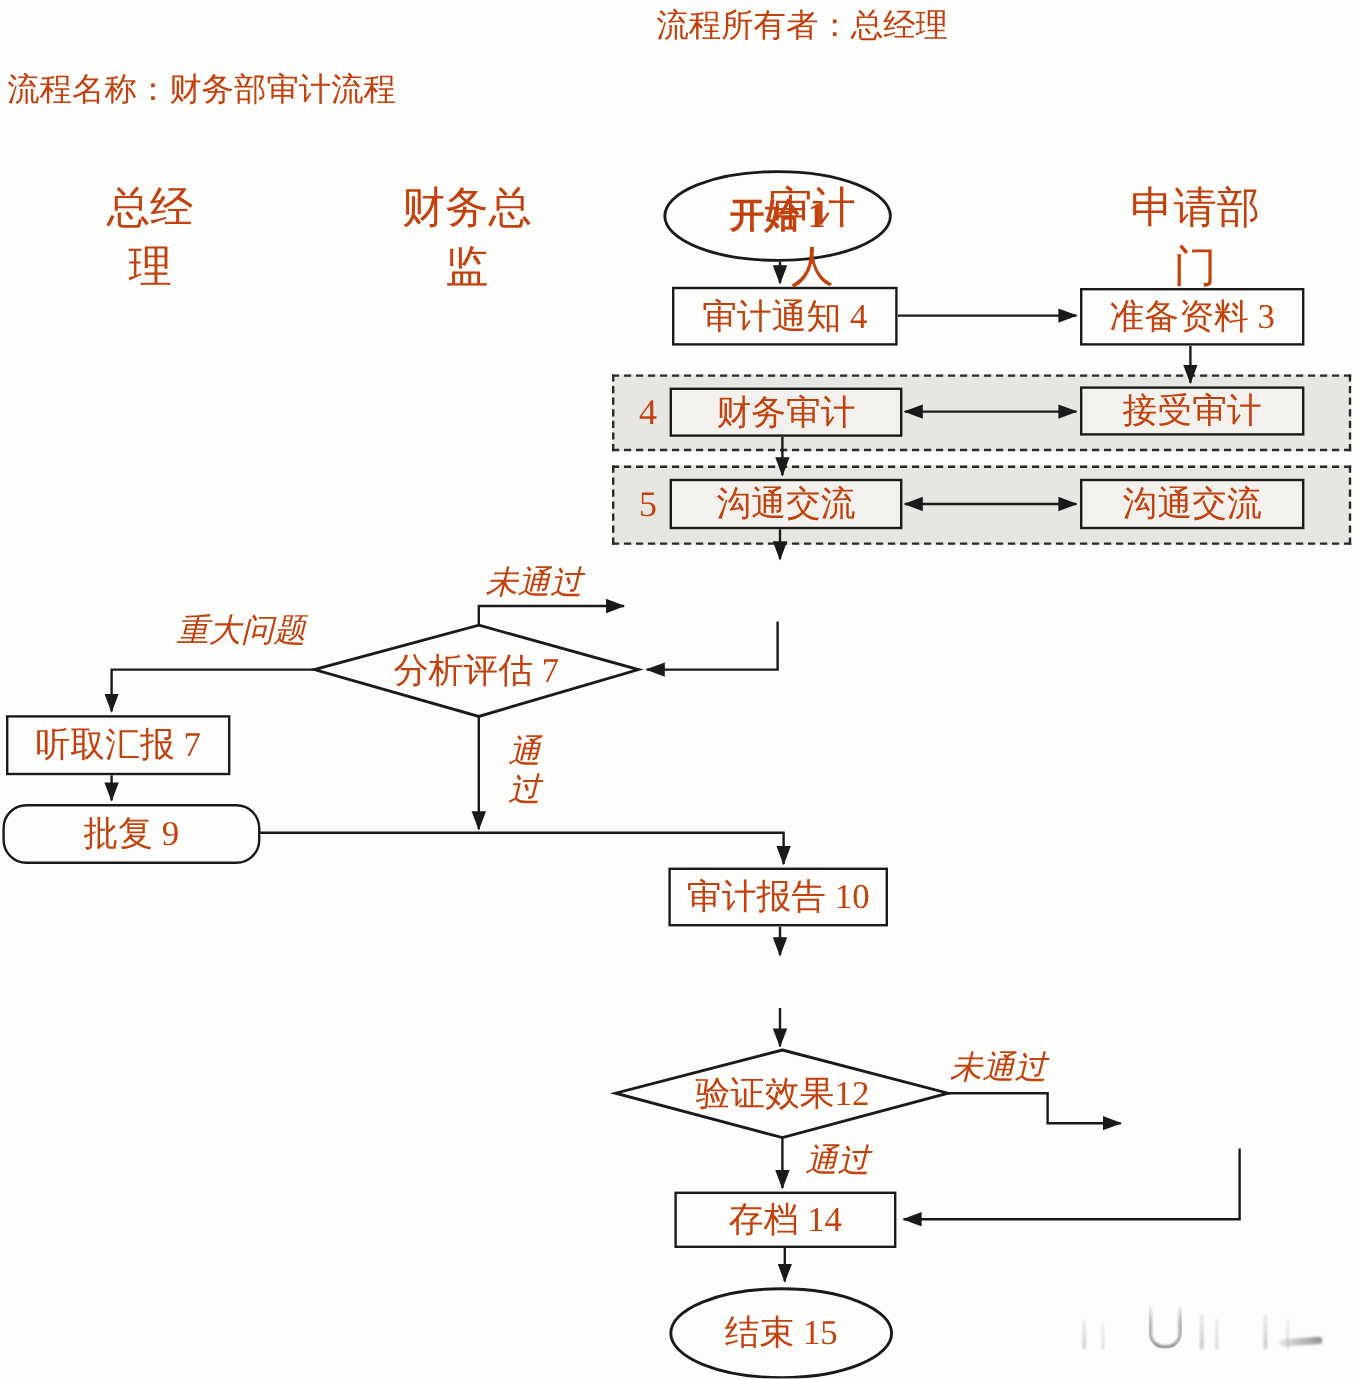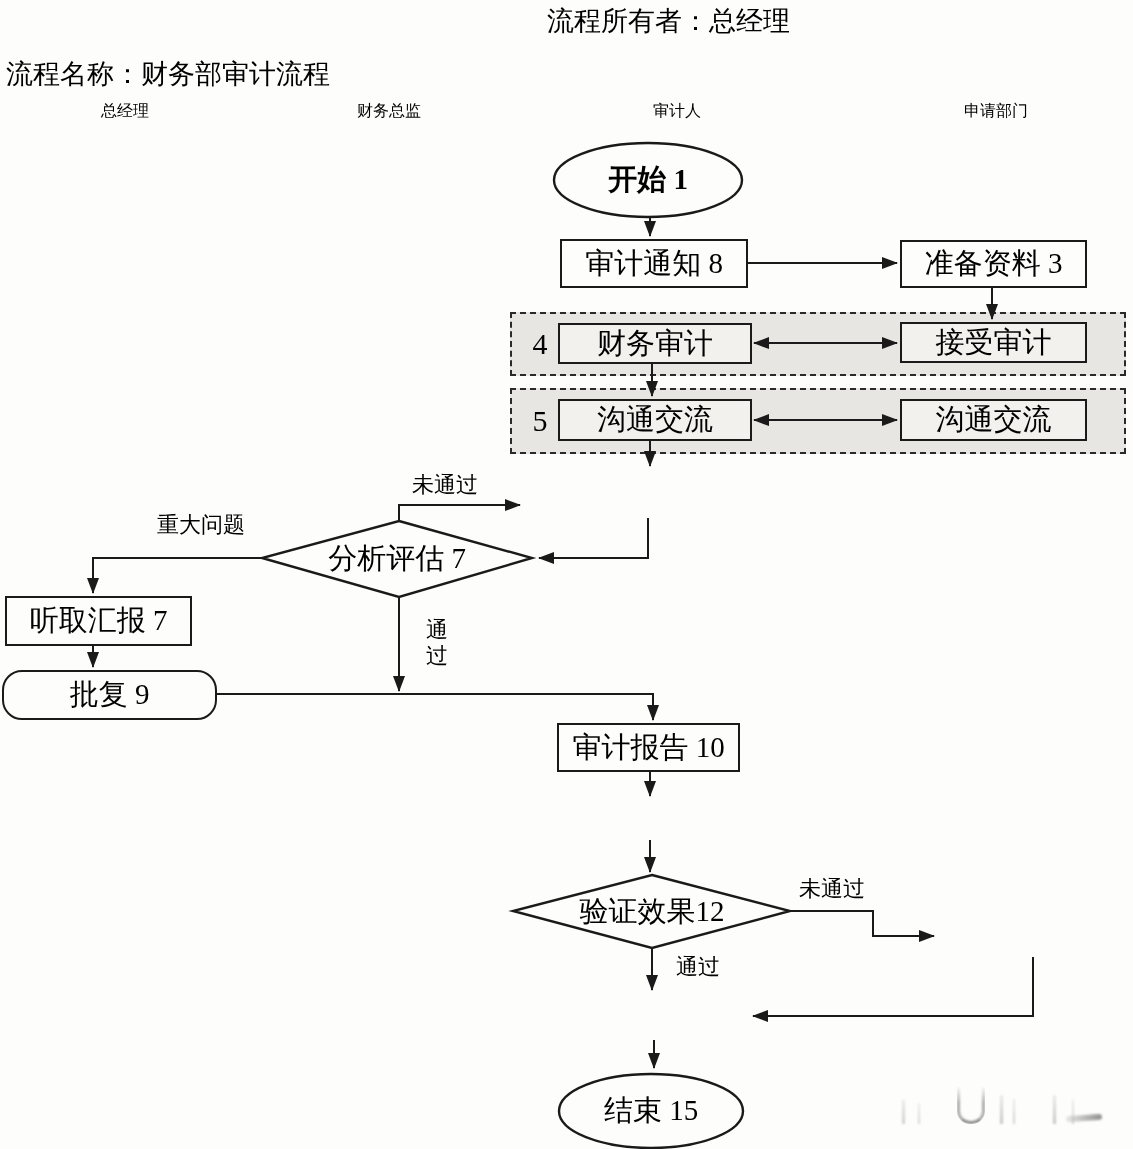--- a/index.html
+++ b/index.html
@@ -1,38 +1,38 @@
 <!DOCTYPE html>
 <html><head>
 <meta charset="utf-8">
 <style>
   html,body{margin:0;padding:0;background:#ffffff;}
   #stage{
     position:relative;width:1133px;height:1149px;overflow:hidden;
-    background:#fdfdfc;color:#000000;
+    background:#fdfdfc;color:#c2410c;
     font-family:"Liberation Serif","DejaVu Serif",serif;
   }
   .txt{position:absolute;white-space:nowrap;}
   .ctr{position:absolute;display:flex;align-items:center;justify-content:center;text-align:center;}
   .node{
     position:absolute;display:flex;align-items:center;justify-content:center;
     border:2px solid #1a1a1a;background:#fdfdfc;font-size:29px;z-index:3;
     box-sizing:border-box;white-space:nowrap;
   }
   .node.inGroup{background:#f3f1ee;}
   .group{
     position:absolute;border:2px dashed #2a2a2a;background:#e8e6e3;
     box-sizing:border-box;z-index:1;
   }
   .groupNum{position:absolute;z-index:3;font-size:30px;}
   .shapeLabel{position:absolute;z-index:4;display:flex;align-items:center;justify-content:center;font-size:29px;white-space:nowrap;}
-  .edgeLabel{position:absolute;z-index:4;font-size:22px;display:flex;align-items:center;justify-content:center;white-space:nowrap;}
+  .edgeLabel{position:absolute;z-index:4;font-size:27px;display:flex;align-items:center;justify-content:center;white-space:nowrap;font-style:italic;}
   .edgeLabel.vertical{white-space:normal;word-break:break-all;line-height:1.18;text-align:center;}
   #connectors{position:absolute;left:0;top:0;z-index:2;}
-  .colHead{position:absolute;font-size:16px;z-index:4;text-align:center;}
+  .colHead{position:absolute;font-size:36px;z-index:4;text-align:center;margin-top:48px;}
   .title{position:absolute;font-size:27px;z-index:4;}
   .wm{position:absolute;z-index:0;opacity:.55;filter:blur(1px);}
 </style>
 </head>
 <body>
 
 <div id="stage">
 
   <div class="title txt" style="left:547px;top:3px;">流程所有者：总经理</div>
   <div class="title txt" style="left:6px;top:56px;">流程名称：财务部审计流程</div>
@@ -99,29 +99,30 @@
     </g>
 
     <g stroke="#1a1a1a" stroke-width="2.4" fill="#fdfdfc">
       <ellipse cx="648" cy="180" rx="94" ry="37"></ellipse>
       <ellipse cx="651" cy="1111" rx="92" ry="37"></ellipse>
       <polygon points="399,521 532,558 399,597 262,558"></polygon>
       <polygon points="652,875 790,911 652,948 513,911"></polygon>
     </g>
   </svg>
 
-  <div class="node" style="left:560px;top:239px;width:188px;height:49px;">审计通知 8</div>
+  <div class="node" style="left:560px;top:239px;width:188px;height:49px;">审计通知 4</div>
   <div class="node" style="left:900px;top:240px;width:187px;height:48px;">准备资料 3</div>
   <div class="node inGroup" style="left:900px;top:322px;width:187px;height:41px;">接受审计</div>
   <div class="node inGroup" style="left:558px;top:323px;width:194px;height:41px;">财务审计</div>
   <div class="node inGroup" style="left:558px;top:399px;width:194px;height:42px;">沟通交流</div>
   <div class="node inGroup" style="left:900px;top:399px;width:187px;height:42px;">沟通交流</div>
   <div class="node" style="left:5px;top:596px;width:187px;height:50px;">听取汇报 7</div>
   <div class="node" style="left:2px;top:670px;width:215px;height:50px;border-radius:20px;">批复 9</div>
   <div class="node" style="left:557px;top:723px;width:183px;height:49px;">审计报告 10</div>
+  <div class="node" style="left:562px;top:993px;width:185px;height:47px;">存档 14</div>
 
   <div class="shapeLabel" style="left:553px;top:160px;width:190px;height:40px;font-weight:bold;">开始 1</div>
   <div class="shapeLabel" style="left:282px;top:540px;width:230px;height:38px;">分析评估 7</div>
   <div class="shapeLabel" style="left:533px;top:893px;width:238px;height:38px;">验证效果12</div>
   <div class="shapeLabel" style="left:559px;top:1091px;width:184px;height:40px;">结束 15</div>
 
   <div class="edgeLabel" style="left:398px;top:468px;width:94px;height:34px;">未通过</div>
   <div class="edgeLabel" style="left:140px;top:508px;width:122px;height:34px;">重大问题</div>
   <div class="edgeLabel vertical" style="left:419px;top:606px;width:36px;height:74px;">通过</div>
   <div class="edgeLabel" style="left:785px;top:872px;width:94px;height:34px;">未通过</div>

